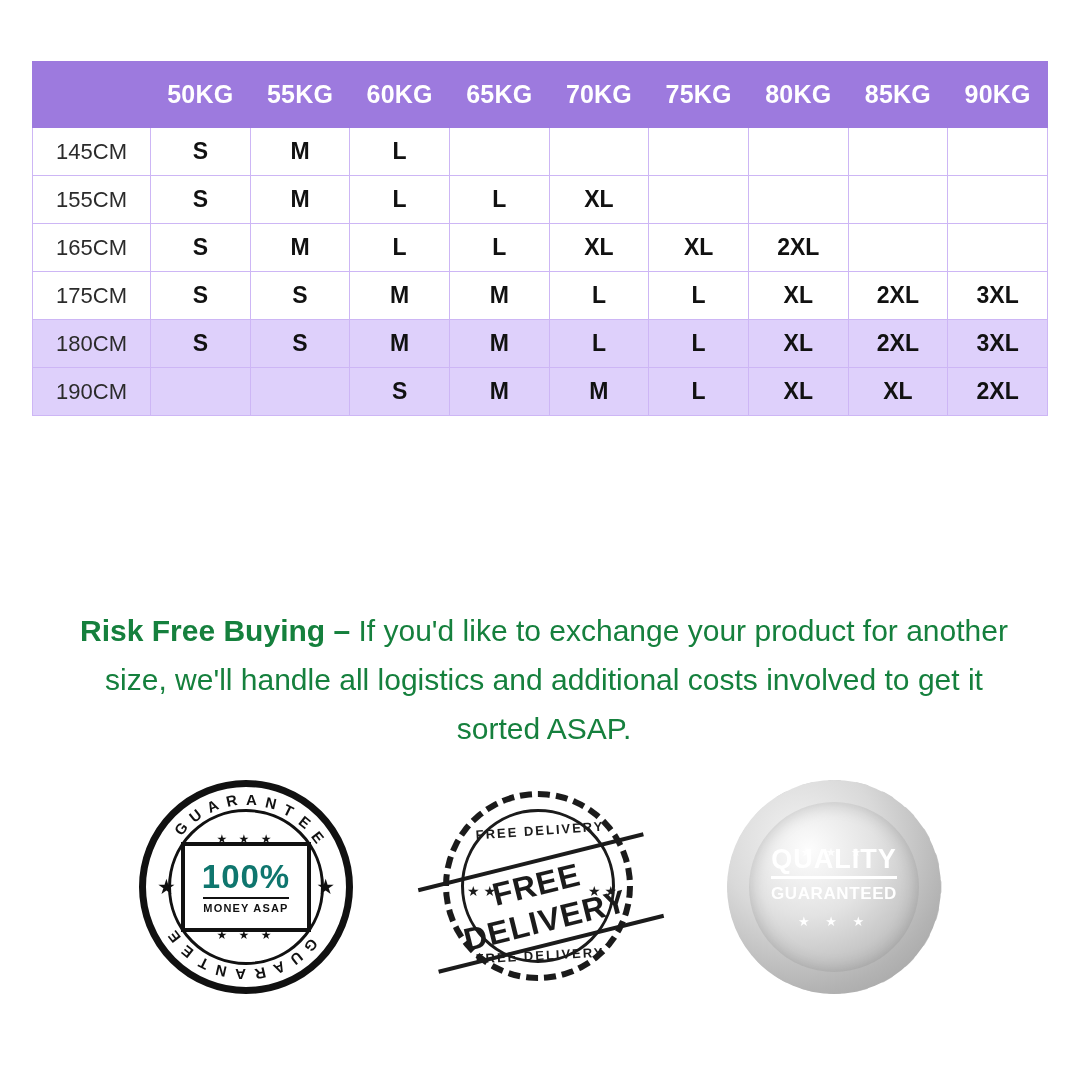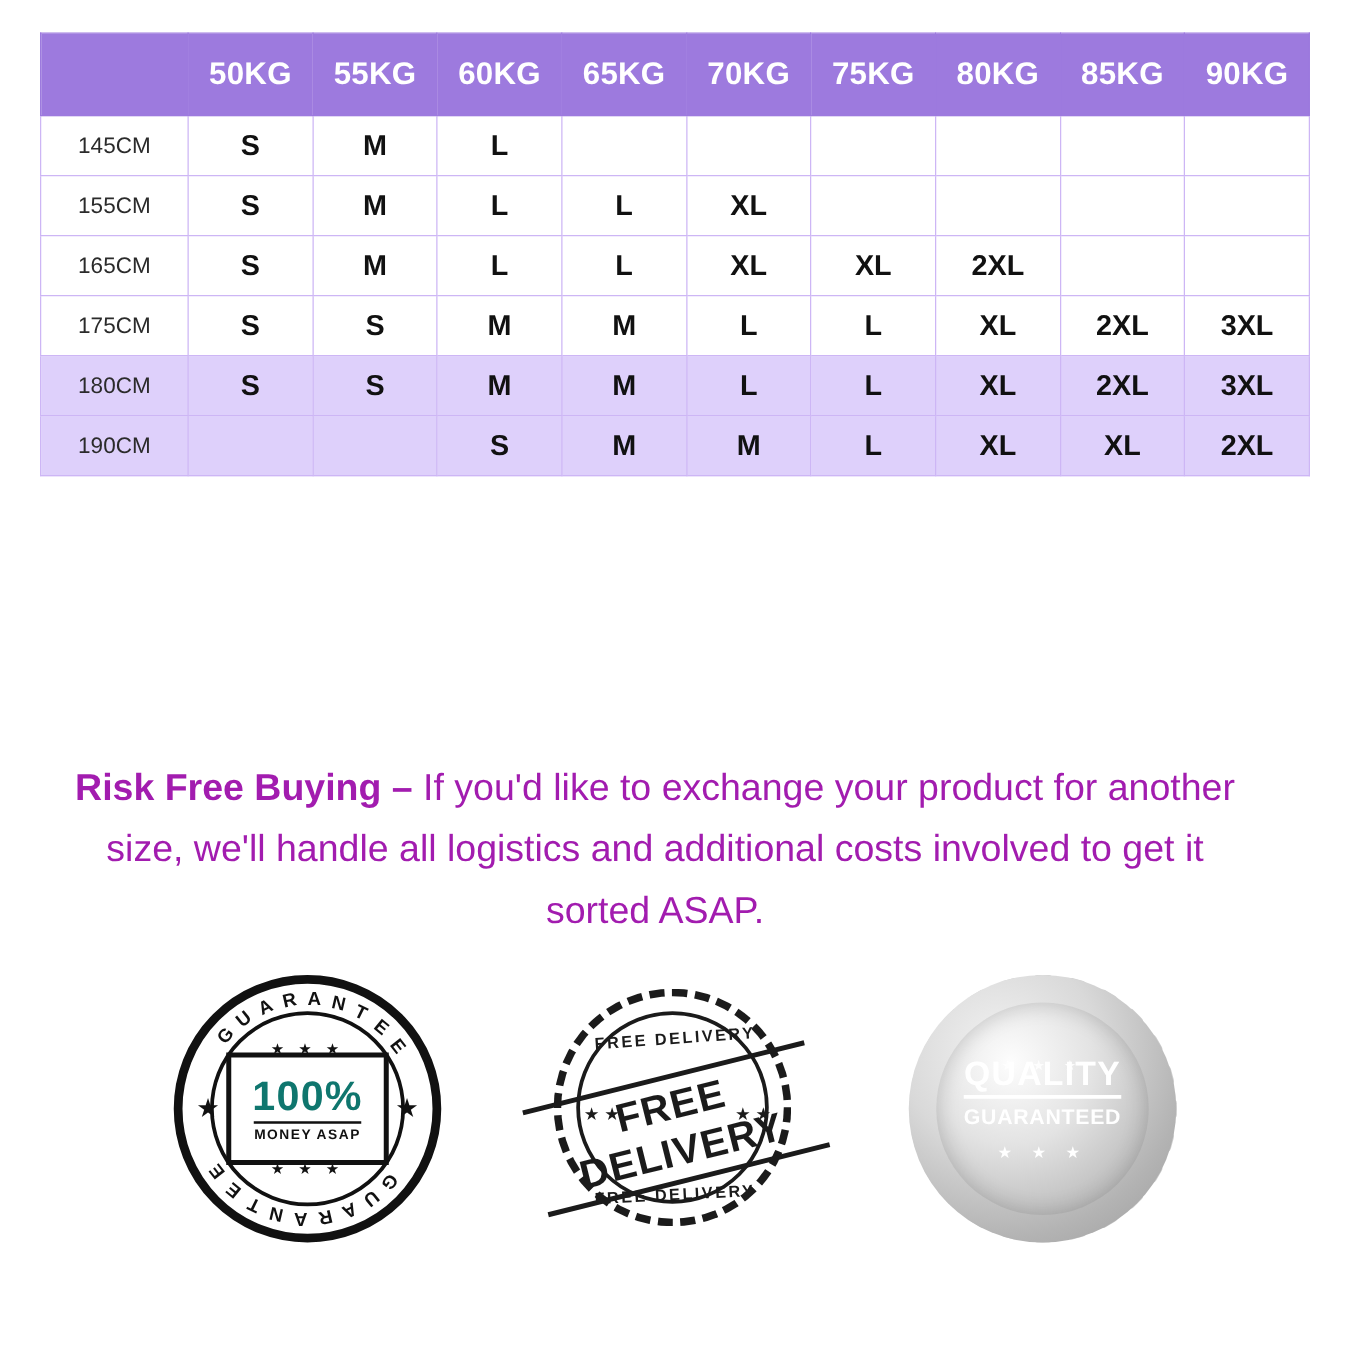--- a/index.html
+++ b/index.html
@@ -22,20 +22,21 @@
   .table-wrap {
     position: absolute;
     left: 32px;
     top: 26px;
     width: 1016px;
   }
   table.size-chart {
     border-collapse: collapse;
     width: 1016px;
     table-layout: fixed;
+    margin-top: 35px;
   }
   table.size-chart col.first { width: 118px; }
   table.size-chart th, table.size-chart td {
     border: 1px solid #cdb6f5;
     text-align: center;
     height: 48px;
     padding: 0;
   }
   table.size-chart thead th {
     background: #9d7ade;
@@ -45,40 +46,40 @@
     height: 66px;
     border: 1px solid #9d7ade;
     letter-spacing: .2px;
   }
   table.size-chart thead th.corner {
     background: #9d7ade;
   }
   tbody tr.odd td { background: #ffffff; }
   tbody tr.even td { background: #ded0fb; }
   tbody td.rowhead {
-    font-size: 18px;
+    font-size: 22px;
     color: #2b2b2b;
     font-weight: normal;
   }
   tbody td.cell {
     font-size: 23px;
     font-weight: bold;
     color: #111111;
   }
 
   
   .risk {
     position: absolute;
-    left: 44px;
+    left: 64px;
     top: 606px;
     width: 960px;
     text-align: center;
     font-size: 30px;
     line-height: 49px;
-    color: #a21caf;
+    color: #15803d;
   }
   .risk b { font-weight: bold; }
 
   
   .badges {
     position: absolute;
     left: 0;
     top: 780px;
     width: 1080px;
     display: flex;

